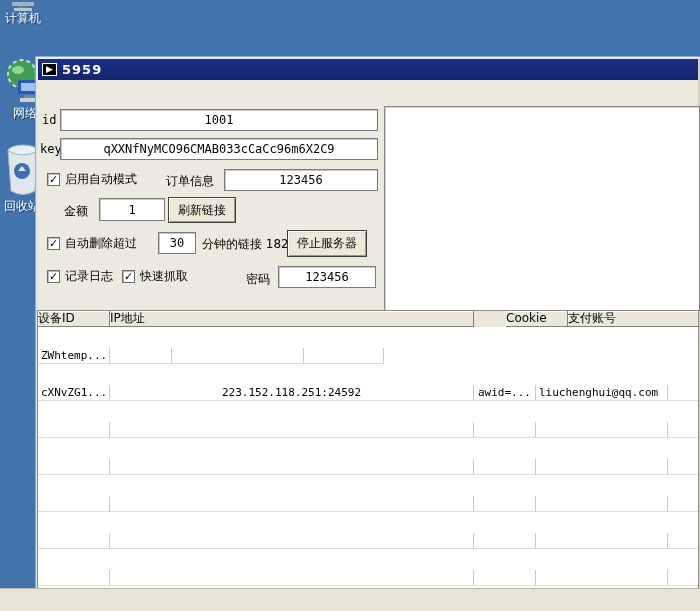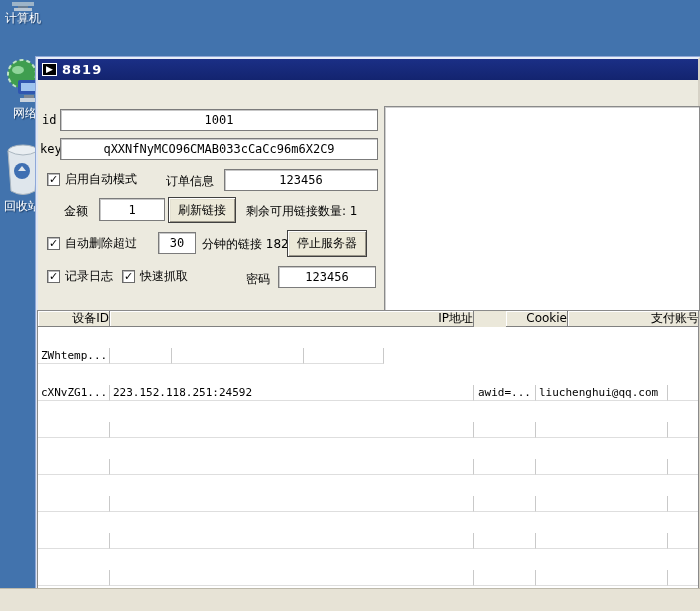--- a/index.html
+++ b/index.html
@@ -65,21 +65,21 @@
     background:#fff; border:1px solid #8a8a8a;
     box-shadow:inset 1px 1px 0 #cfcfcf;
   }
   
   .grid {
     position:absolute; left:-1px; top:230px; width:662px; height:299px;
     background:#fff; border:1px solid #8a8a8a; overflow:hidden;
   }
   .grid-head { display:flex; height:16px; background:#ebe8da; }
   .grid-head .th {
-    flex:0 0 auto; height:16px; line-height:15px; text-align:right;
+    flex:0 0 auto; height:16px; line-height:15px; text-align:left;
     font-size:12px; overflow:hidden; white-space:nowrap;
     border-right:1px solid #808080; border-bottom:1px solid #808080;
     box-shadow:inset 1px 1px 0 #fff;
     background:#ebe8da;
   }
   .grid-body { position:absolute; left:0; top:16px; right:0; bottom:17px; overflow:hidden; }
   .gr { display:flex; height:16px;margin-top:21px; }
   .gr .td {
     flex:0 0 auto; height:16px; line-height:15px; font-size:11px;
     font-family:"DejaVu Sans Mono", monospace;
@@ -147,42 +147,41 @@
       <circle cx="20" cy="30" r="8" fill="#3f6fb2"></circle>
       <path d="M20 25 l4 5 h-8 z" fill="#dfe6ec"></path>
     </svg>
   </span>
   <div class="lbl">回收站</div>
 </div>
 
 <div class="win">
   <div class="titlebar">
     <span class="title-icon">▶</span>
-    <span class="title-text">8819</span>
+    <span class="title-text">5959</span>
   </div>
 
   <div class="client">
 
     <span class="flabel mono" style="left:4px; top:33px;">id</span>
     <input class="tbox" style="left: 22px; top: 29px; width: 318px; height: 22px;" value="1001">
 
     <span class="flabel mono" style="left:2px; top:62px;">key</span>
     <input class="tbox" style="left: 22px; top: 58px; width: 318px; height: 22px;" value="qXXNfNyMCO96CMAB033cCaCc96m6X2C9">
 
     <div class="cb" style="left:9px; top:91px;">
       <span class="box">✓</span>
       <span>启用自动模式</span>
     </div>
     <span class="flabel" style="left:128px; top:93px;">订单信息</span>
     <input class="tbox" style="left: 186px; top: 89px; width: 154px; height: 22px;" value="123456">
 
     <span class="flabel" style="left:26px; top:123px;">金额</span>
     <input class="tbox" style="left: 61px; top: 118px; width: 66px; height: 23px;" value="1">
     <button class="btn" style="left:130px; top:117px; width:68px; height:26px;">刷新链接</button>
-    <span class="flabel" style="left:208px; top:123px;">剩余可用链接数量: 1</span>
 
     <div class="cb" style="left:9px; top:155px;">
       <span class="box">✓</span>
       <span>自动删除超过</span>
     </div>
     <input class="tbox" style="left: 120px; top: 152px; width: 38px; height: 22px;" value="30">
     <span class="flabel" style="left:164px; top:156px;">分钟的链接 1825</span>
     <button class="btn" style="left:249px; top:150px; width:80px; height:27px;">停止服务器</button>
 
     <div class="cb" style="left:9px; top:188px;">
@@ -208,21 +207,21 @@
         </div>
       <div class="grid-body" id="grid-body">
           <div class="gr">
             <div class="td" style="width: 72px; text-align: left;">ZWhtemp...</div>
             <div class="td" style="width: 62px; text-align: center;"></div>
             <div class="td" style="width: 132px; text-align: left;"></div>
             <div class="td" style="width: 80px; text-align: left;"></div>
           </div>
           <div class="gr">
             <div class="td" style="width: 72px; text-align: left;">cXNvZG1...</div>
-            <div class="td" style="width: 364px; ">223.152.118.251:24592</div>
+            <div class="td" style="width: 364px; text-align: center;">223.152.118.251:24592</div>
             <div class="td" style="width: 62px; text-align: center;">awid=...</div>
             <div class="td" style="width: 132px; text-align: left;">liuchenghui@qq.com</div>
             <div class="td" style="width: 80px; text-align: left;"></div>
           </div>
           <div class="gr">
             <div class="td" style="width: 72px; text-align: left;"></div>
             <div class="td" style="width: 364px; text-align: center;"></div>
             <div class="td" style="width: 62px; text-align: center;"></div>
             <div class="td" style="width: 132px; text-align: left;"></div>
             <div class="td" style="width: 80px; text-align: left;"></div>

